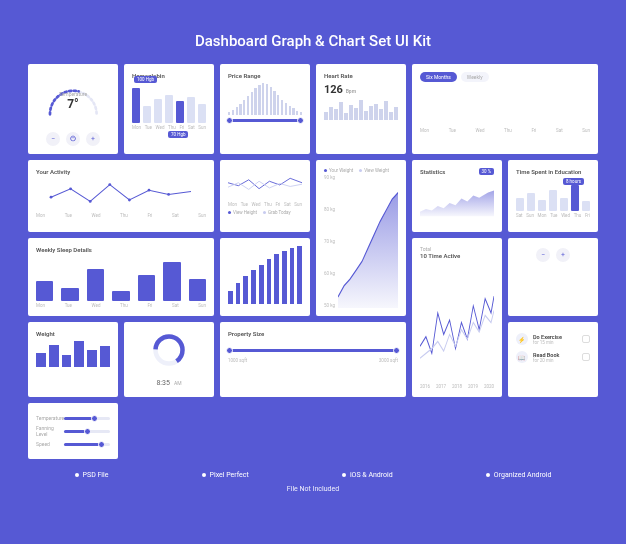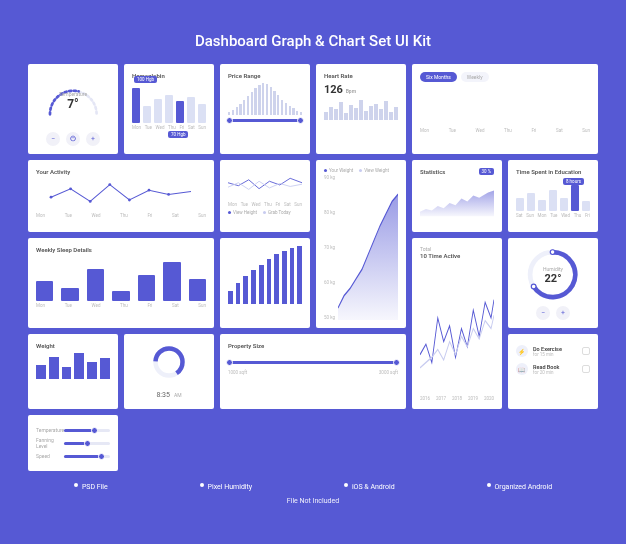--- a/index.html
+++ b/index.html
@@ -56,21 +56,21 @@
 
 .list-item{display:flex;align-items:center;gap:5px;padding:3px 0}
 .list-icon{width:12px;height:12px;border-radius:50%;background:#eef0fa;display:flex;align-items:center;justify-content:center;font-size:6px;color:#5659d4}
 .list-txt{flex:1}
 .list-txt .t{font-size:5.5px;color:#444;font-weight:600}
 .list-txt .s{font-size:4.5px;color:#bbb}
 .list-chk{width:8px;height:8px;border:1px solid #ddd;border-radius:2px}
 
 
 .features{display:flex;justify-content:space-around;margin-top:12px}
-.feat{display:flex;gap:4px;color:#fff;font-size:7px}
+.feat{display:flex;align-items:center;gap:4px;color:#fff;font-size:7px}
 .feat .dot{width:4px;height:4px;border-radius:50%;background:#fff}
 .footer-note{color:#fff;font-size:7px;text-align:center;margin-top:6px;opacity:.9}
 
 
 .tabs{display:flex;gap:4px;margin-bottom:4px}
 .tab{font-size:5px;padding:2px 6px;border-radius:8px;background:#f3f4fb;color:#aaa}
 .tab.active{background:#5659d4;color:#fff}
 
 
 .legend{display:flex;gap:6px;font-size:4.5px;color:#aaa;margin-bottom:2px}
@@ -409,32 +409,20 @@
     <div class="axis-labels">
       <span>2016</span>
         <span>2017</span>
         <span>2018</span>
         <span>2019</span>
         <span>2020</span>
     </div>
   </div>
 
   <div class="card c1 dial-card">
-    <div class="dial">
-      <svg viewBox="0 0 100 100">
-        <circle cx="50" cy="50" r="38" fill="none" stroke="#eef0fa" stroke-width="8"></circle>
-        <path d="M50 12 A 38 38 0 1 1 18 70" fill="none" stroke="#5659d4" stroke-width="8" stroke-linecap="round"></path>
-        <circle cx="50" cy="12" r="4" fill="#fff" stroke="#5659d4" stroke-width="2"></circle>
-        <circle cx="18" cy="70" r="4" fill="#fff" stroke="#5659d4" stroke-width="2"></circle>
-      </svg>
-      <div class="dial-val">
-        <div class="card-sub">Humidity</div>
-        <div class="big-num"><span>22</span><span>°</span></div>
-      </div>
-    </div>
     <div class="gauge-ctrl">
       <div class="btn">−</div>
       <div class="btn">+</div>
     </div>
   </div>
 
   <div class="card c1">
     <div class="card-title">Weight</div>
     <div class="thin-bars" style="height:26px;gap:3px">
       <div class="thin-bar accent" style="height:55%"></div>
@@ -517,21 +505,21 @@
 
 </div>
 
 <div class="features">
   <div class="feat">
       <span class="dot"></span>
       <span>PSD File</span>
     </div>
   <div class="feat">
       <span class="dot"></span>
-      <span>Pixel Humidity</span>
+      <span>Pixel Perfect</span>
     </div>
   <div class="feat">
       <span class="dot"></span>
       <span>iOS &amp; Android</span>
     </div>
   <div class="feat">
       <span class="dot"></span>
       <span>Organized Android</span>
     </div>
 </div>

